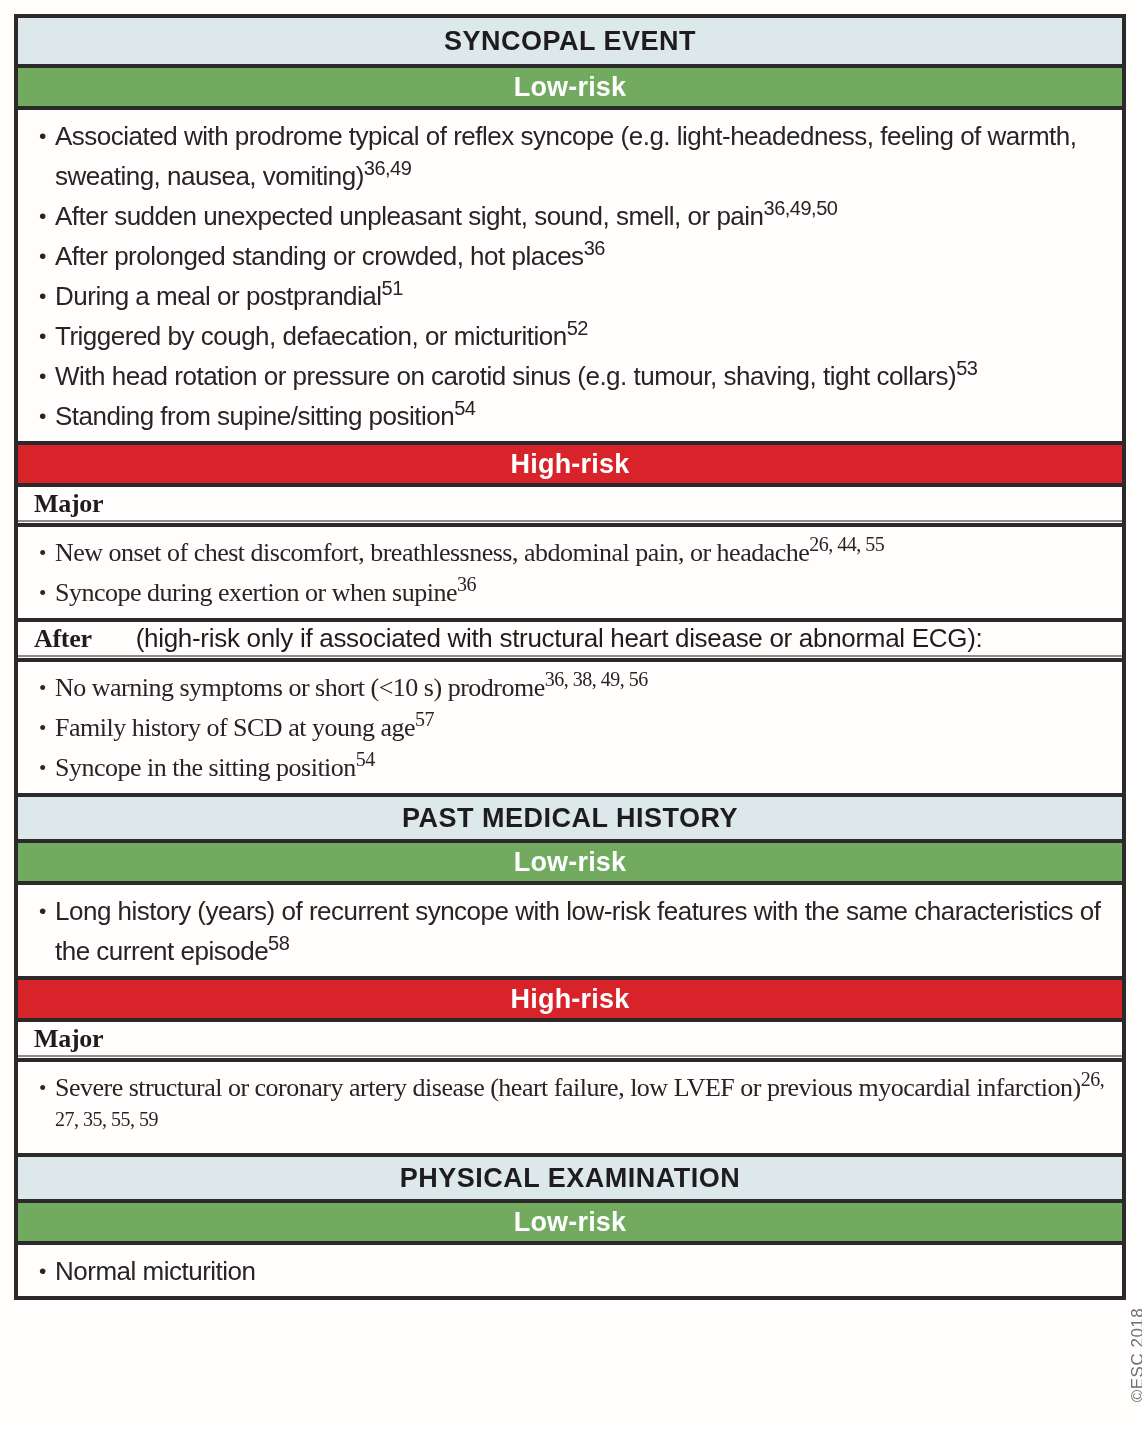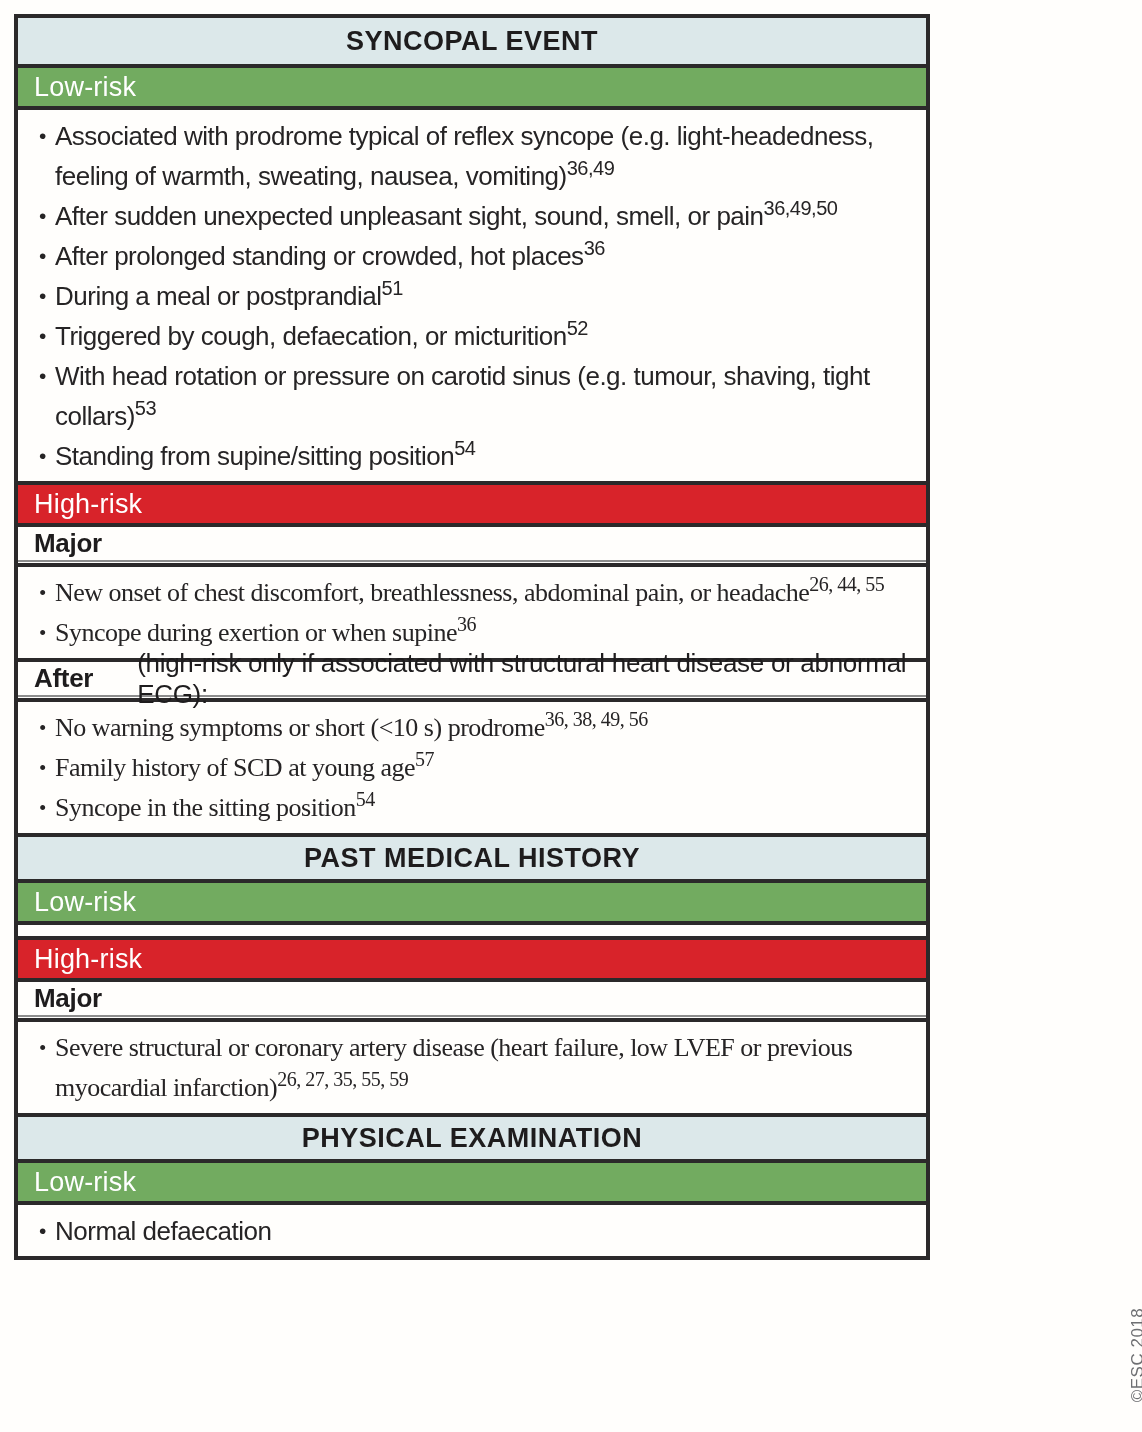--- a/index.html
+++ b/index.html
@@ -16,51 +16,51 @@
   body {
     width: 1142px; height: 1432px;
     overflow: hidden;
     position: relative;
     background: #fffefc;
     font-family: "Liberation Sans", sans-serif;
     color: var(--text-color);
   }
   .risk-table {
     position: absolute; left: 14px; top: 14px;
-    width: 916px;
+    width: 1112px;
     border: 4px solid var(--border-color);
     background: #7f1d1d;
   }
   .row { border-top: 4px solid var(--border-color); }
   .row.first { border-top: none; }
   .row.no-top { border-top: none; font-family: Liberation Serif, serif; }
   .sec-header {
     height: 46px;
     display: flex; align-items: center; justify-content: center;
     background: var(--header-bg);
     color: #1e1c1d;
     font-weight: bold; font-size: 27px; letter-spacing: 0.5px;
   }
   .risk-bar {
     height: 42px;
     display: flex; align-items: center;
     padding: 4px 16px;
-    color: #ffffff; font-weight: normal; font-size: 27px; letter-spacing: 0.2px;
+    color: #ffffff; font-weight: bold; font-size: 27px; letter-spacing: 0.2px; justify-content: center;
   }
   .risk-bar.low  { background: var(--low-risk-bg); }
   .risk-bar.high { background: var(--high-risk-bg); }
   .subhead {
     height: 37px;
     display: flex; align-items: center;
     padding: 0 16px;
     font-size: 26px; letter-spacing: -0.3px;
     color: #1e1c1d;
     background: #fffefc;
   }
-  .subhead strong { font-weight: bold; }
+  .subhead strong { font-weight: bold; font-family: Liberation Serif, serif; }
   .subhead .note { font-weight: normal; margin-left: 44px; }
   .dbl-sep {
     height: 7px;
     background: #fffefc;
     border-top: 2px solid var(--subsep-gray);
     border-bottom: 4px solid var(--border-color);
   }
   ul.bullets {
     list-style: none;
     margin: 0;
@@ -146,20 +146,21 @@
 
   <div class="sec-header row">
     <span>PAST MEDICAL HISTORY</span>
   </div>
 
   <div class="risk-bar low row">
     <span>Low-risk</span>
   </div>
 
   <ul class="bullets row">
+    <li><span>Long history (years) of recurrent syncope with low-risk features with the same characteristics of the current episode</span><sup>58</sup></li>
   </ul>
 
   <div class="risk-bar high row">
     <span>High-risk</span>
   </div>
 
   <div class="subhead row">
     <strong>Major</strong>
   </div>
   <div class="dbl-sep"></div>
@@ -170,18 +171,18 @@
 
   <div class="sec-header row">
     <span>PHYSICAL EXAMINATION</span>
   </div>
 
   <div class="risk-bar low row">
     <span>Low-risk</span>
   </div>
 
   <ul class="bullets row">
-    <li><span>Normal defaecation</span><sup></sup></li>
+    <li><span>Normal micturition</span><sup></sup></li>
   </ul>
 
 </div>
 
 <div class="esc-note">©ESC 2018</div>
 
 </body></html>

